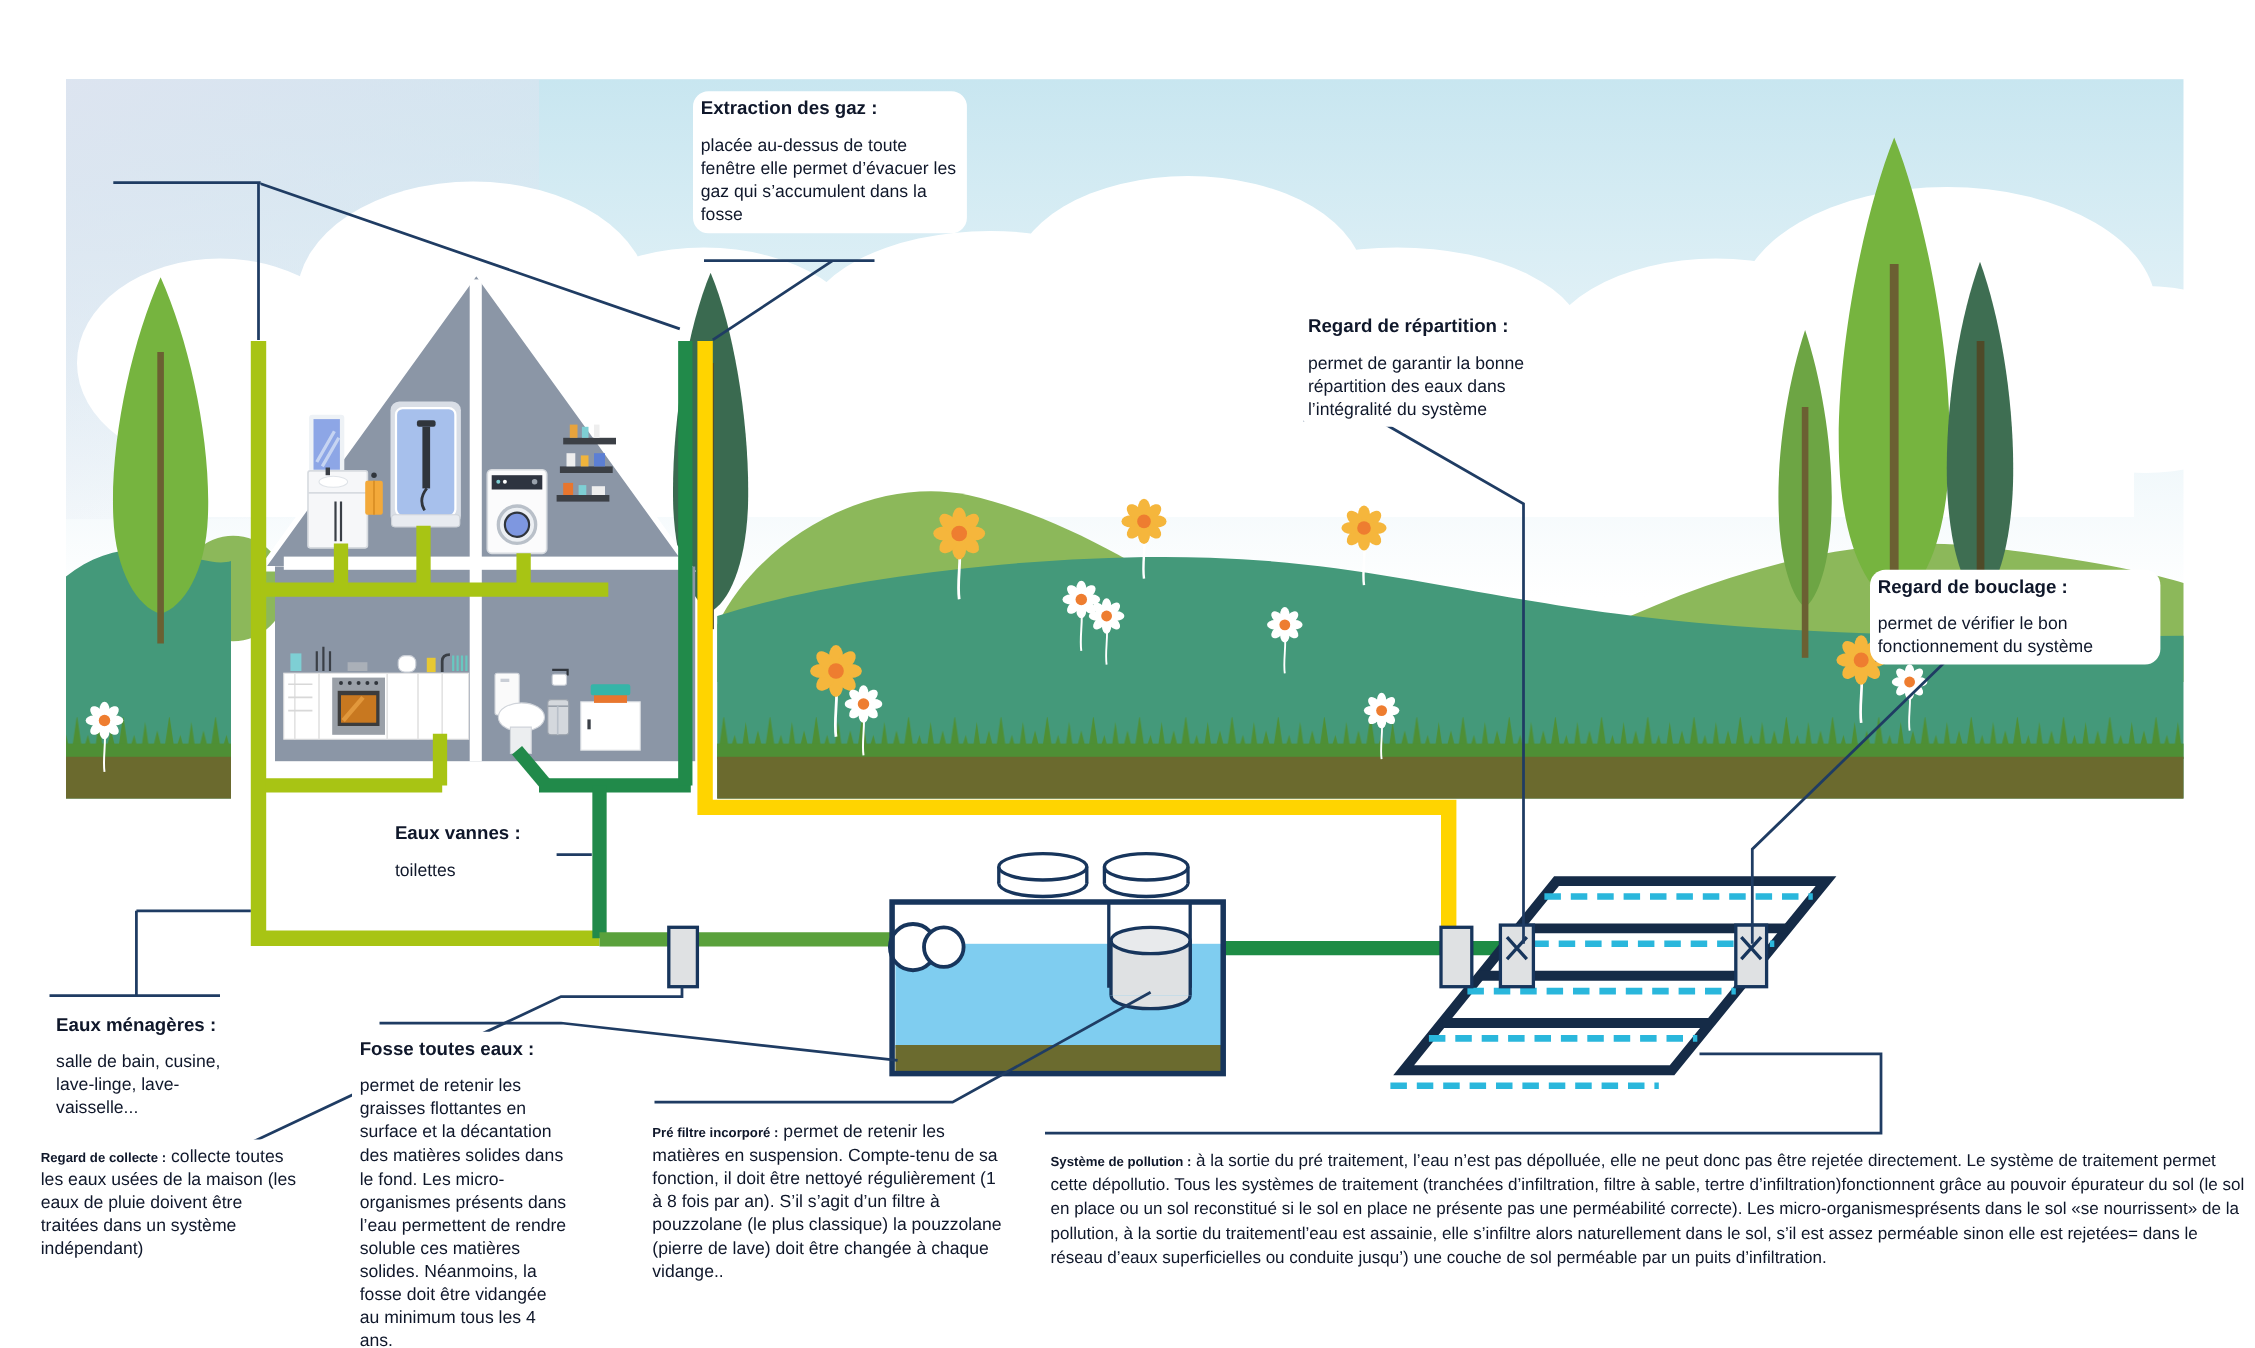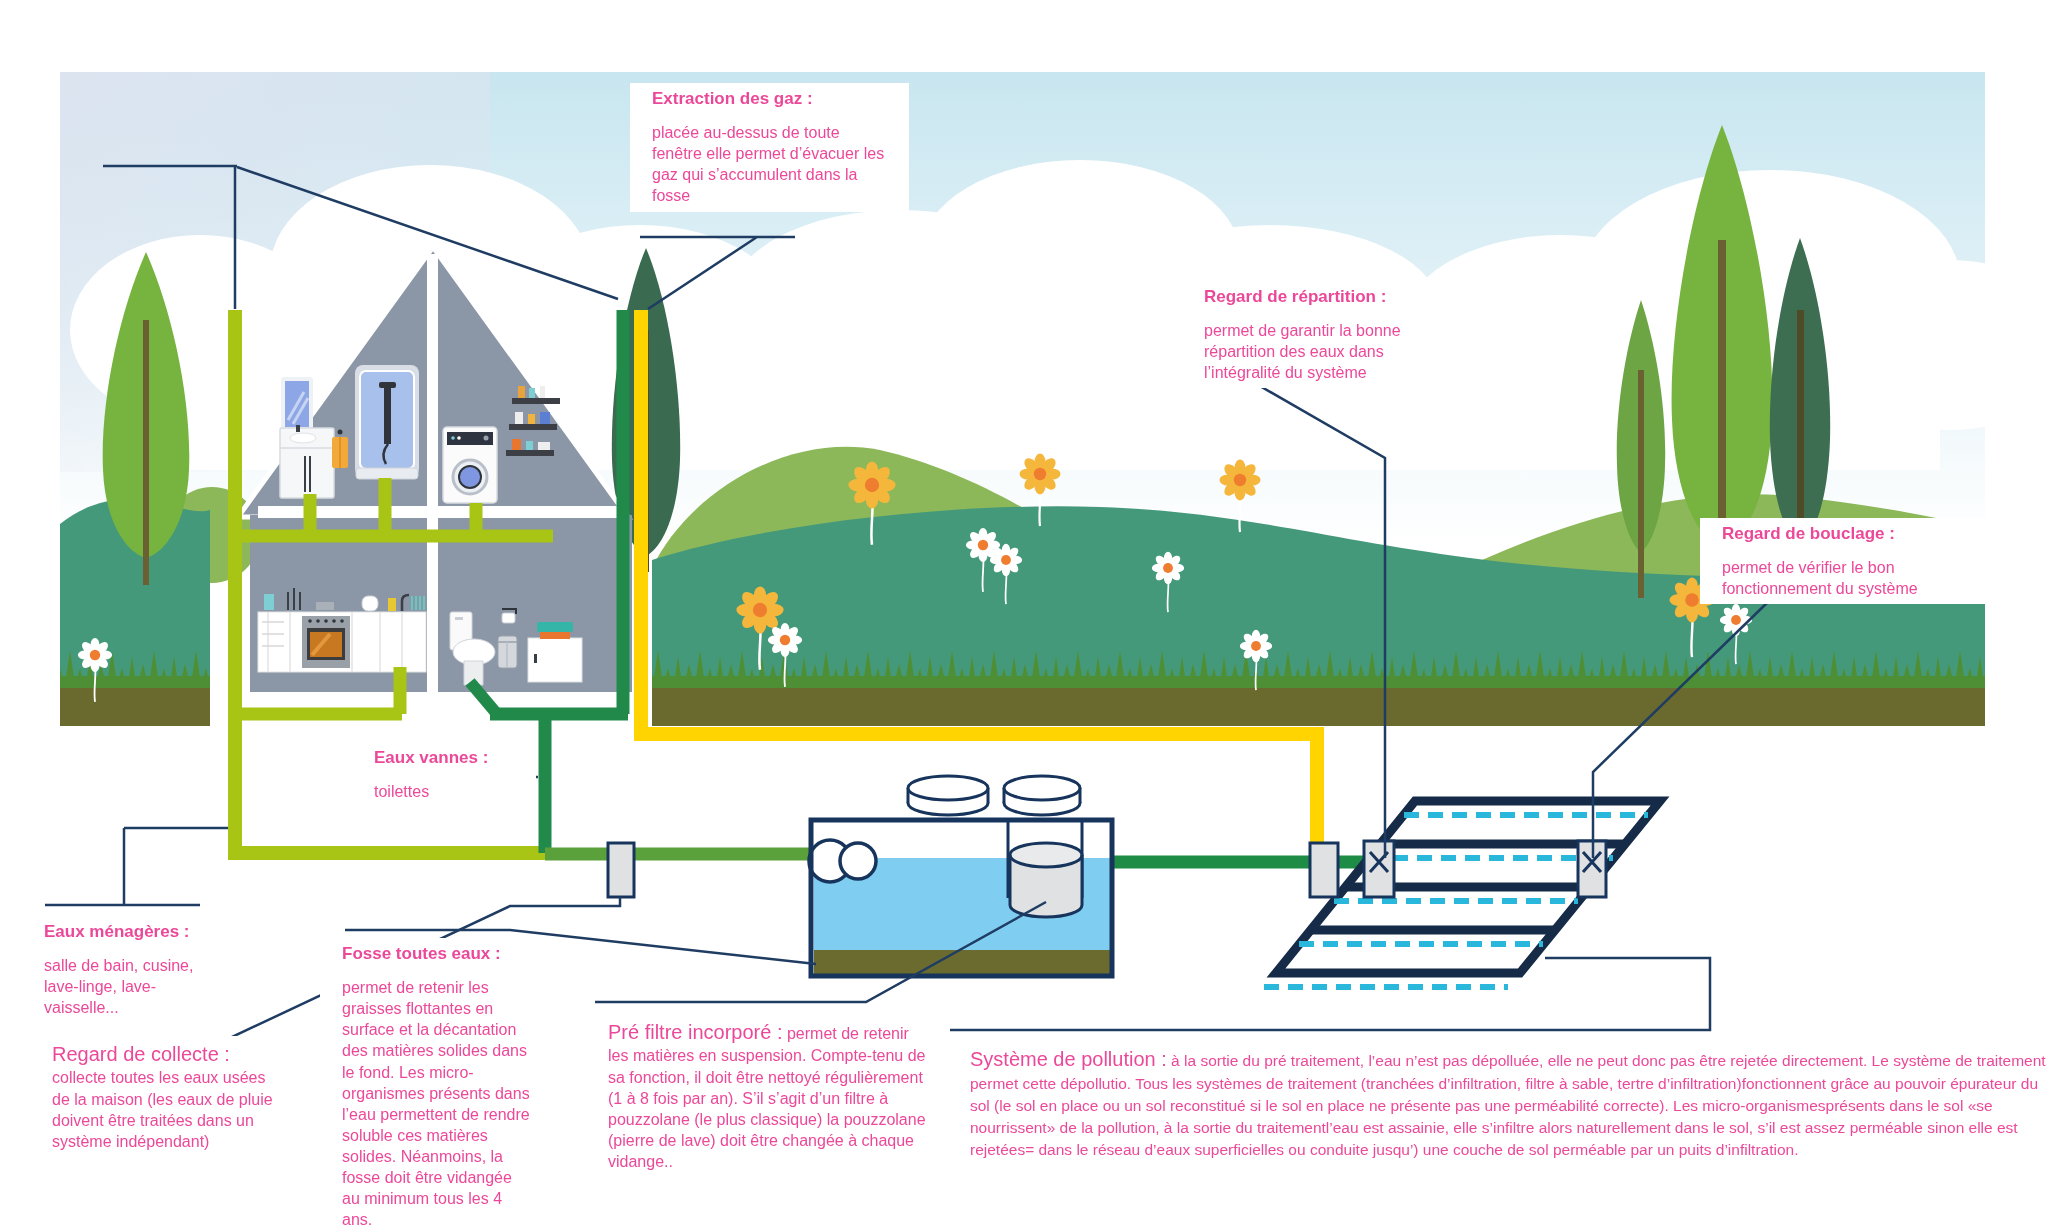--- a/index.html
+++ b/index.html
@@ -1,21 +1,21 @@
 <!DOCTYPE html>
 <html><head>
 <meta charset="utf-8">
 <style>
   html,body{margin:0;padding:0;background:#fff;}
   #stage{position:relative;width:2050px;height:1225px;background:#fff;overflow:hidden;
          font-family:"Liberation Sans", sans-serif;color:#141414;}
   #scene{position:absolute;left:0;top:0;}
-  .callout{position:absolute;background:#ffffff;padding:5px 22px;font-size:16px;line-height:1.32;color:#ec4899;}
+  .callout{position:absolute;background:#ffffff;padding:5px 7px;font-size:16px;line-height:1.32;color:#0f172a;border-radius:14px;}
   .ct{font-weight:bold;font-size:17px;line-height:1.3;}
-  .ct-inline{font-weight:normal;font-size:20px;}
+  .ct-inline{font-weight:bold;font-size:12px;}
   .cb{font-size:16px;margin-top:12px;}
   .big{font-size:15.5px;line-height:1.42;}
 </style>
 </head>
 <body>
 
 <div id="stage">
 
 <svg id="scene" width="2050" height="1225" viewBox="0 0 2050 1225">
   <defs>
@@ -328,21 +328,21 @@
 <div class="callout" style="left:1700px;top:518px;width:250px">
   <div class="ct">Regard de bouclage :</div>
   <div class="cb">permet de vérifier le bon fonctionnement du système</div>
 </div>
 
 <div class="callout" style="left:352px;top:742px;width:140px">
   <div class="ct">Eaux vannes :</div>
   <div class="cb">toilettes</div>
 </div>
 
-<div class="callout" style="left:22px;top:916px;width:172px">
+<div class="callout" style="left:44px;top:916px;width:172px">
   <div class="ct">Eaux ménagères :</div>
   <div class="cb">salle de bain, cusine, lave-linge, lave-vaisselle...</div>
 </div>
 
 <div class="callout" style="left:30px;top:1036px;width:235px">
   <span class="ct-inline">Regard de collecte :</span>
   <span class="cb">collecte toutes les eaux usées de la maison (les eaux de pluie doivent être traitées dans un système indépendant)</span>
 </div>
 
 <div class="callout" style="left:320px;top:938px;width:190px">

